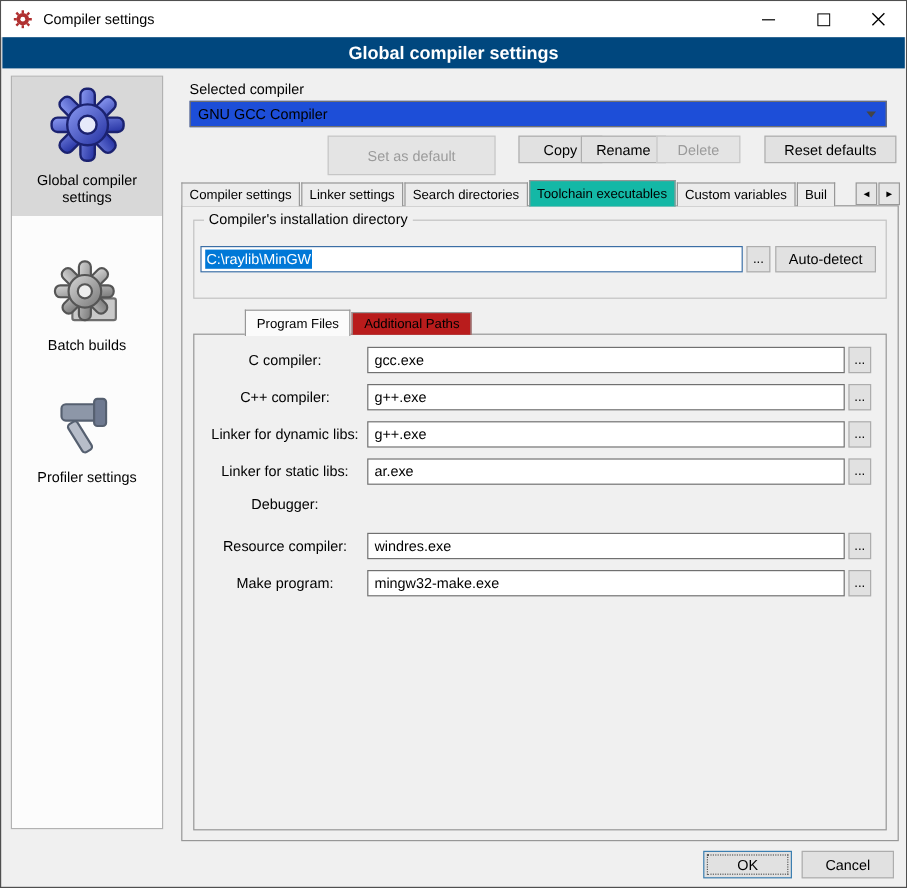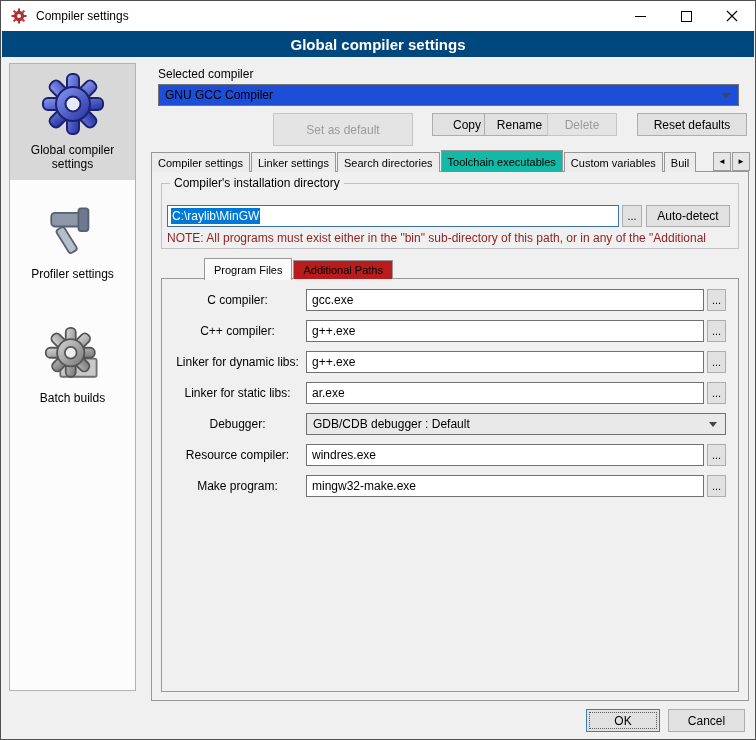--- a/index.html
+++ b/index.html
@@ -202,31 +202,20 @@
             <rect x="26" y="2" width="12" height="60" rx="5" transform="rotate(45 32 32)"></rect>
             <rect x="26" y="2" width="12" height="60" rx="5" transform="rotate(-45 32 32)"></rect>
             <circle cx="32" cy="32" r="17"></circle>
           </g>
           <circle cx="32" cy="32" r="7.5" fill="#e6e9fa" stroke="#1b2270" stroke-width="2"></circle>
         </svg>
       </div>
       <div class="side-label">Global compiler settings</div>
     </div>
 
-    <div class="side-item">
-      <div class="side-icon">
-        <svg width="58" height="58" viewBox="0 0 64 64">
-          <rect x="8" y="12" width="34" height="15" rx="4" fill="#8d97a8" stroke="#566070" stroke-width="2"></rect>
-          <rect x="38" y="7" width="11" height="25" rx="3" fill="#6e7990" stroke="#566070" stroke-width="2"></rect>
-          <rect x="20" y="27" width="10" height="30" rx="3" transform="rotate(-32 25 42)" fill="#b7bdc9" stroke="#566070" stroke-width="2"></rect>
-        </svg>
-      </div>
-      <div class="side-label">Profiler settings</div>
-    </div>
-
     <div class="side-item mt-lg">
       <div class="side-icon">
         <svg width="58" height="58" viewBox="0 0 64 64">
           <defs>
             <linearGradient id="graygear" x1="0" y1="0" x2="1" y2="1">
               <stop offset="0" stop-color="#d6d6d6"></stop>
                 <stop offset="1" stop-color="#777777"></stop>
             </linearGradient>
           </defs>
           <rect x="18" y="36" width="40" height="20" rx="2" fill="#c9c9c9" stroke="#6e6e6e" stroke-width="2"></rect>
@@ -235,20 +224,31 @@
             <rect x="2" y="24" width="54" height="11" rx="5"></rect>
             <rect x="24" y="2" width="11" height="54" rx="5" transform="rotate(45 29.5 29.5)"></rect>
             <rect x="24" y="2" width="11" height="54" rx="5" transform="rotate(-45 29.5 29.5)"></rect>
             <circle cx="29.5" cy="29.5" r="15"></circle>
           </g>
           <circle cx="29.5" cy="29.5" r="6.5" fill="#eeeeee" stroke="#555" stroke-width="2"></circle>
         </svg>
       </div>
       <div class="side-label">Batch builds</div>
     </div>
+
+    <div class="side-item">
+      <div class="side-icon">
+        <svg width="58" height="58" viewBox="0 0 64 64">
+          <rect x="8" y="12" width="34" height="15" rx="4" fill="#8d97a8" stroke="#566070" stroke-width="2"></rect>
+          <rect x="38" y="7" width="11" height="25" rx="3" fill="#6e7990" stroke="#566070" stroke-width="2"></rect>
+          <rect x="20" y="27" width="10" height="30" rx="3" transform="rotate(-32 25 42)" fill="#b7bdc9" stroke="#566070" stroke-width="2"></rect>
+        </svg>
+      </div>
+      <div class="side-label">Profiler settings</div>
+    </div>
   </div>
 
   <div class="sel-comp-label">Selected compiler</div>
   <div class="combo main-combo">
     <span>GNU GCC Compiler</span>
     <span class="combo-arrow"></span>
   </div>
 
   <button class="btn disabled b-setdef" disabled="">Set as default</button>
   <button class="btn b-copy">Copy</button>
@@ -272,21 +272,20 @@
   <div class="tabpage"></div>
 
   <div class="groupbox">
     <span class="group-label">Compiler's installation directory</span>
   </div>
   <div class="pathbox">
     <span class="path-sel">C:\raylib\MinGW</span>
   </div>
   <button class="btn dots1">...</button>
   <button class="btn b-autodetect">Auto-detect</button>
-  <div class="note">NOTE: All programs must exist either in the "bin" sub-directory of this path, or in any of the "Additional</div>
 
   <div class="subtabstrip">
     <div class="subtab active">Program Files</div>
     <div class="subtab">Additional Paths</div>
   </div>
   <div class="subpanel"></div>
 
   <div class="frow r0">
     <span class="flabel">C compiler:</span>
     <input class="txt" readonly="" value="gcc.exe" style="">
@@ -302,24 +301,20 @@
     <input class="txt" readonly="" value="g++.exe" style="">
     <button class="btn dots2">...</button>
   </div>
   <div class="frow r3">
     <span class="flabel">Linker for static libs:</span>
     <input class="txt" readonly="" value="ar.exe" style="">
     <button class="btn dots2">...</button>
   </div>
   <div class="frow r4">
     <span class="flabel">Debugger:</span>
-    <div class="combo debug-combo">
-      <span>GDB/CDB debugger : Default</span>
-      <span class="combo-arrow"></span>
-    </div>
   </div>
   <div class="frow r5">
     <span class="flabel">Resource compiler:</span>
     <input class="txt" readonly="" value="windres.exe" style="">
     <button class="btn dots2">...</button>
   </div>
   <div class="frow r6">
     <span class="flabel">Make program:</span>
     <input class="txt" readonly="" value="mingw32-make.exe" style="">
     <button class="btn dots2">...</button>

